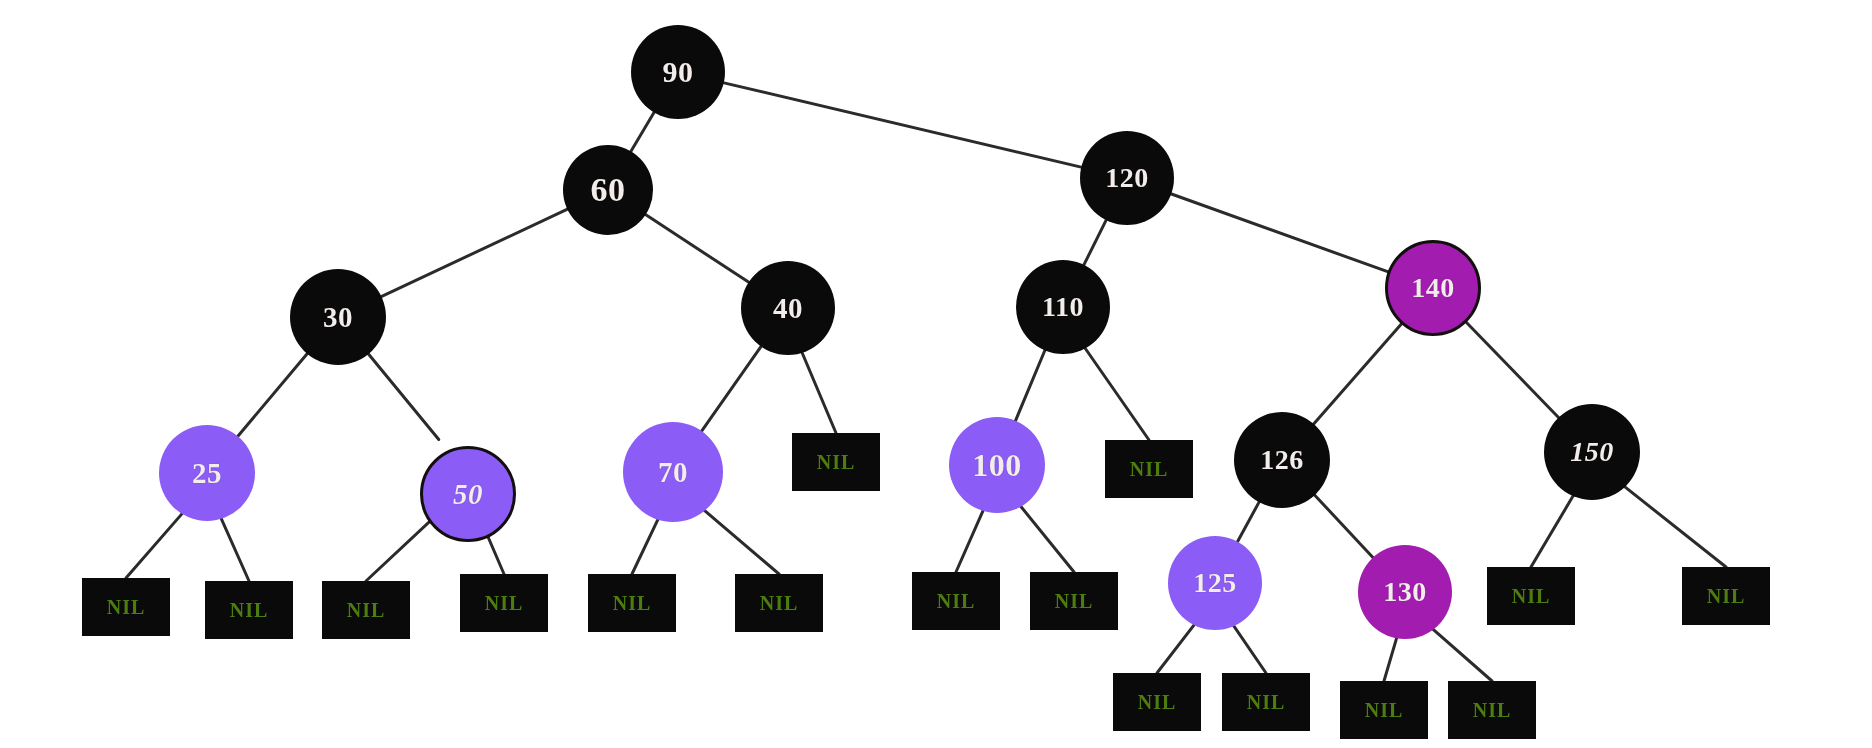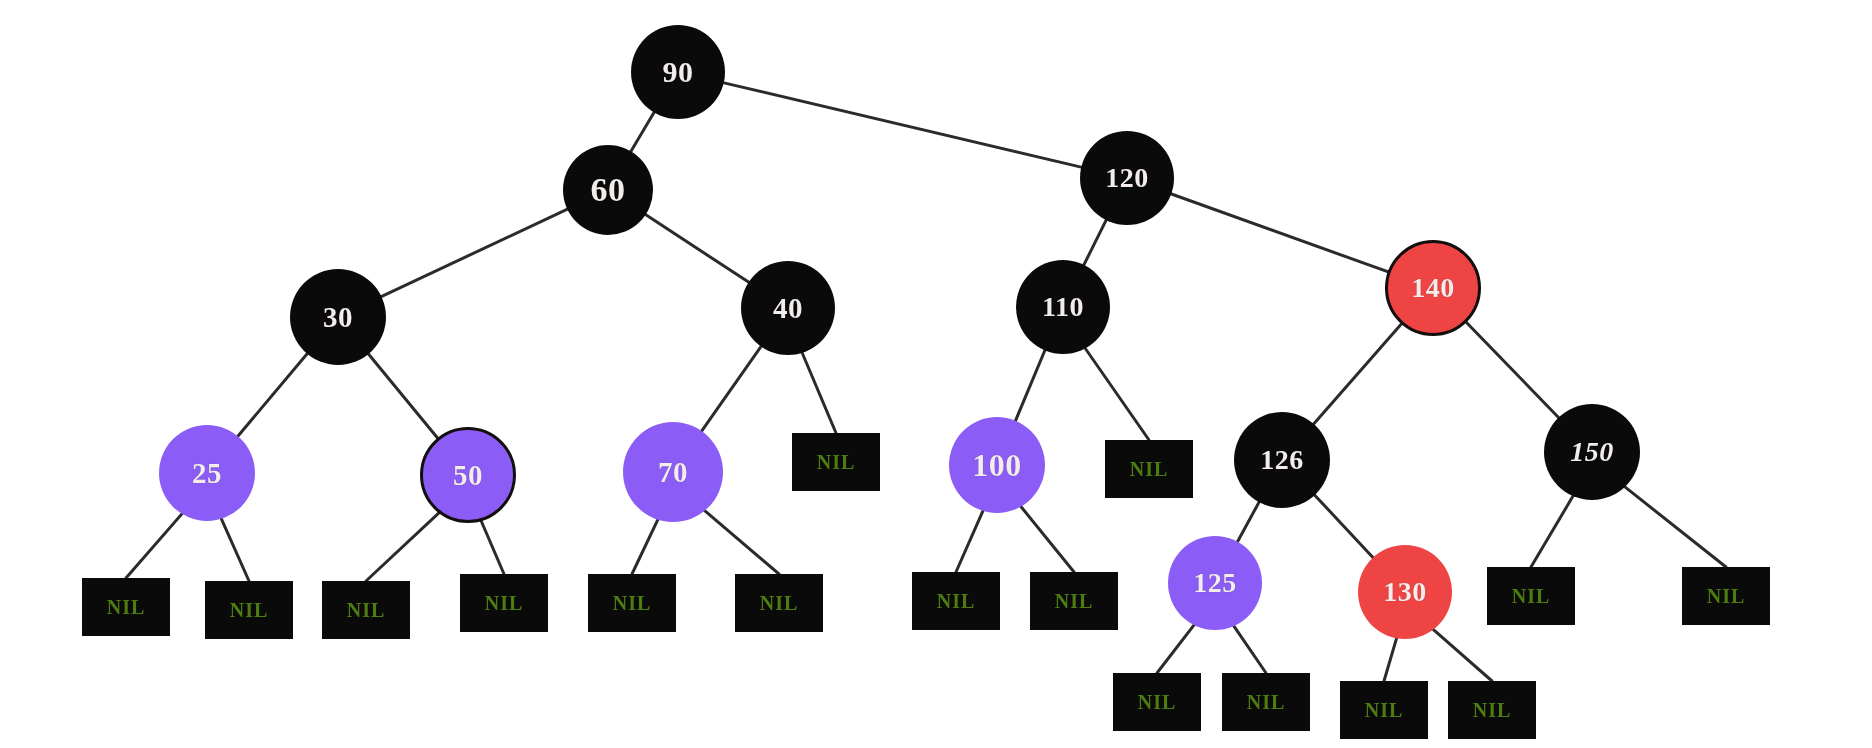--- a/index.html
+++ b/index.html
@@ -37,21 +37,21 @@
     text-shadow: 0 0 1px rgba(0,0,0,0.35);
     box-sizing: border-box;
   }
   .node.black {
     background: #0b0a0a;
   }
   .node.red {
     background: #8b5cf6;
   }
   .node.red-dark {
-    background: #ef4444;
+    background: #a21caf;
   }
   .node.outlined {
     border: 3px solid #130f0f;
   }
   .nil {
     position: absolute;
     display: flex;
     align-items: center;
     justify-content: center;
     background: #0b0a0a;
@@ -116,21 +116,21 @@
       </div>
       <div class="node black" style="left: 1016px; top: 260px; width: 94px; height: 94px; font-size: 28px;">
         <span>110</span>
       </div>
       <div class="node red-dark outlined" style="left: 1385px; top: 240px; width: 96px; height: 96px; font-size: 28px;">
         <span>140</span>
       </div>
       <div class="node red" style="left: 159px; top: 425px; width: 96px; height: 96px; font-size: 29px;">
         <span>25</span>
       </div>
-      <div class="node red outlined" style="left: 420px; top: 427px; width: 96px; height: 96px; font-size: 29px;">
+      <div class="node red outlined" style="left: 420px; top: 446px; width: 96px; height: 96px; font-size: 29px; font-style: italic;">
         <span>50</span>
       </div>
       <div class="node red" style="left: 623px; top: 422px; width: 100px; height: 100px; font-size: 29px;">
         <span>70</span>
       </div>
       <div class="node red" style="left: 949px; top: 417px; width: 96px; height: 96px; font-size: 32px;">
         <span>100</span>
       </div>
       <div class="node black" style="left: 1234px; top: 412px; width: 96px; height: 96px; font-size: 28px;">
         <span>126</span>

